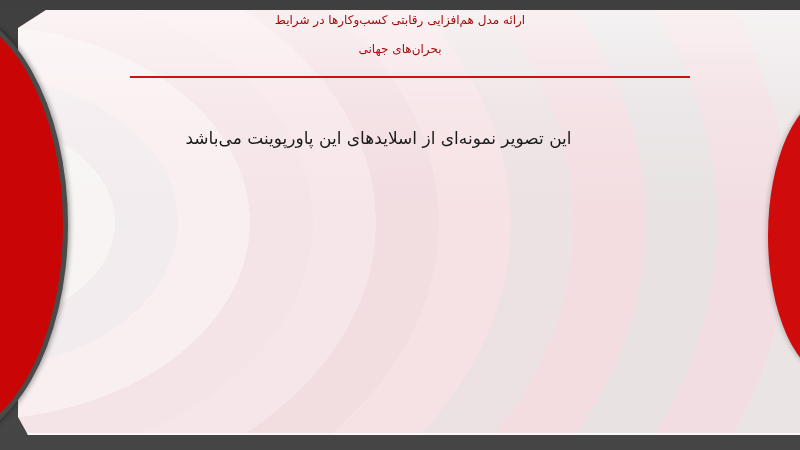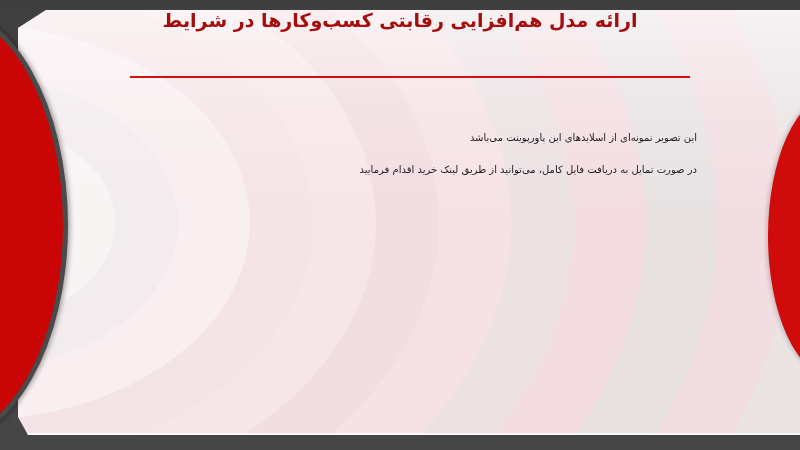--- a/index.html
+++ b/index.html
@@ -82,22 +82,22 @@
 
   
   #title-block{
     position:absolute;
     left:0;right:0;top:6px;
     text-align:center;
     z-index:8;
   }
   .title-line{
     color:#a50c0c;
-    font-size:19px;
-    font-weight:bold;
+    font-size:12px;
+    font-weight:normal;
     line-height:29px;
     letter-spacing:0;
     direction:rtl;
     white-space:nowrap;
     text-align:center;
   }
   #title-rule{
     position:absolute;
     left:130px;top:76px;
     width:560px;height:0;
@@ -108,24 +108,25 @@
   
   #body-block{
     position:absolute;
     left:60px;right:103px;top:122px;
     z-index:8;
     direction:rtl;
     text-align:right;
   }
   .body-line{
     color:#1b1b1b;
-    font-size:10px;
+    font-size:17px;
     line-height:32px;
     white-space:nowrap;
     direction:rtl;
+    text-align:center;
   }
 
   
   #panel-bottom-edge{
     position:absolute;left:0;right:0;bottom:0;height:2px;
     background:rgba(255,255,255,.75);
     z-index:6;
   }
 </style>
 </head>
@@ -137,21 +138,21 @@
     <div id="panel-wash"></div>
     <div id="panel-edge"></div>
     <div id="right-ellipse"></div>
     <div id="panel-bottom-edge"></div>
   </div>
 
   <div id="left-lens"></div>
 
   <div id="title-block">
     <div class="title-line">ارائه مدل هم‌افزایی رقابتی کسب‌وکارها در شرایط</div>
+    <div class="title-line">بحران‌های جهانی</div>
   </div>
   <div id="title-rule"></div>
 
   <div id="body-block">
     <div class="body-line">این تصویر نمونه‌ای از اسلایدهای این پاورپوینت می‌باشد</div>
-    <div class="body-line">در صورت تمایل به دریافت فایل کامل، می‌توانید از طریق لینک خرید اقدام فرمایید</div>
   </div>
 
 </div>
 
 </body></html>

